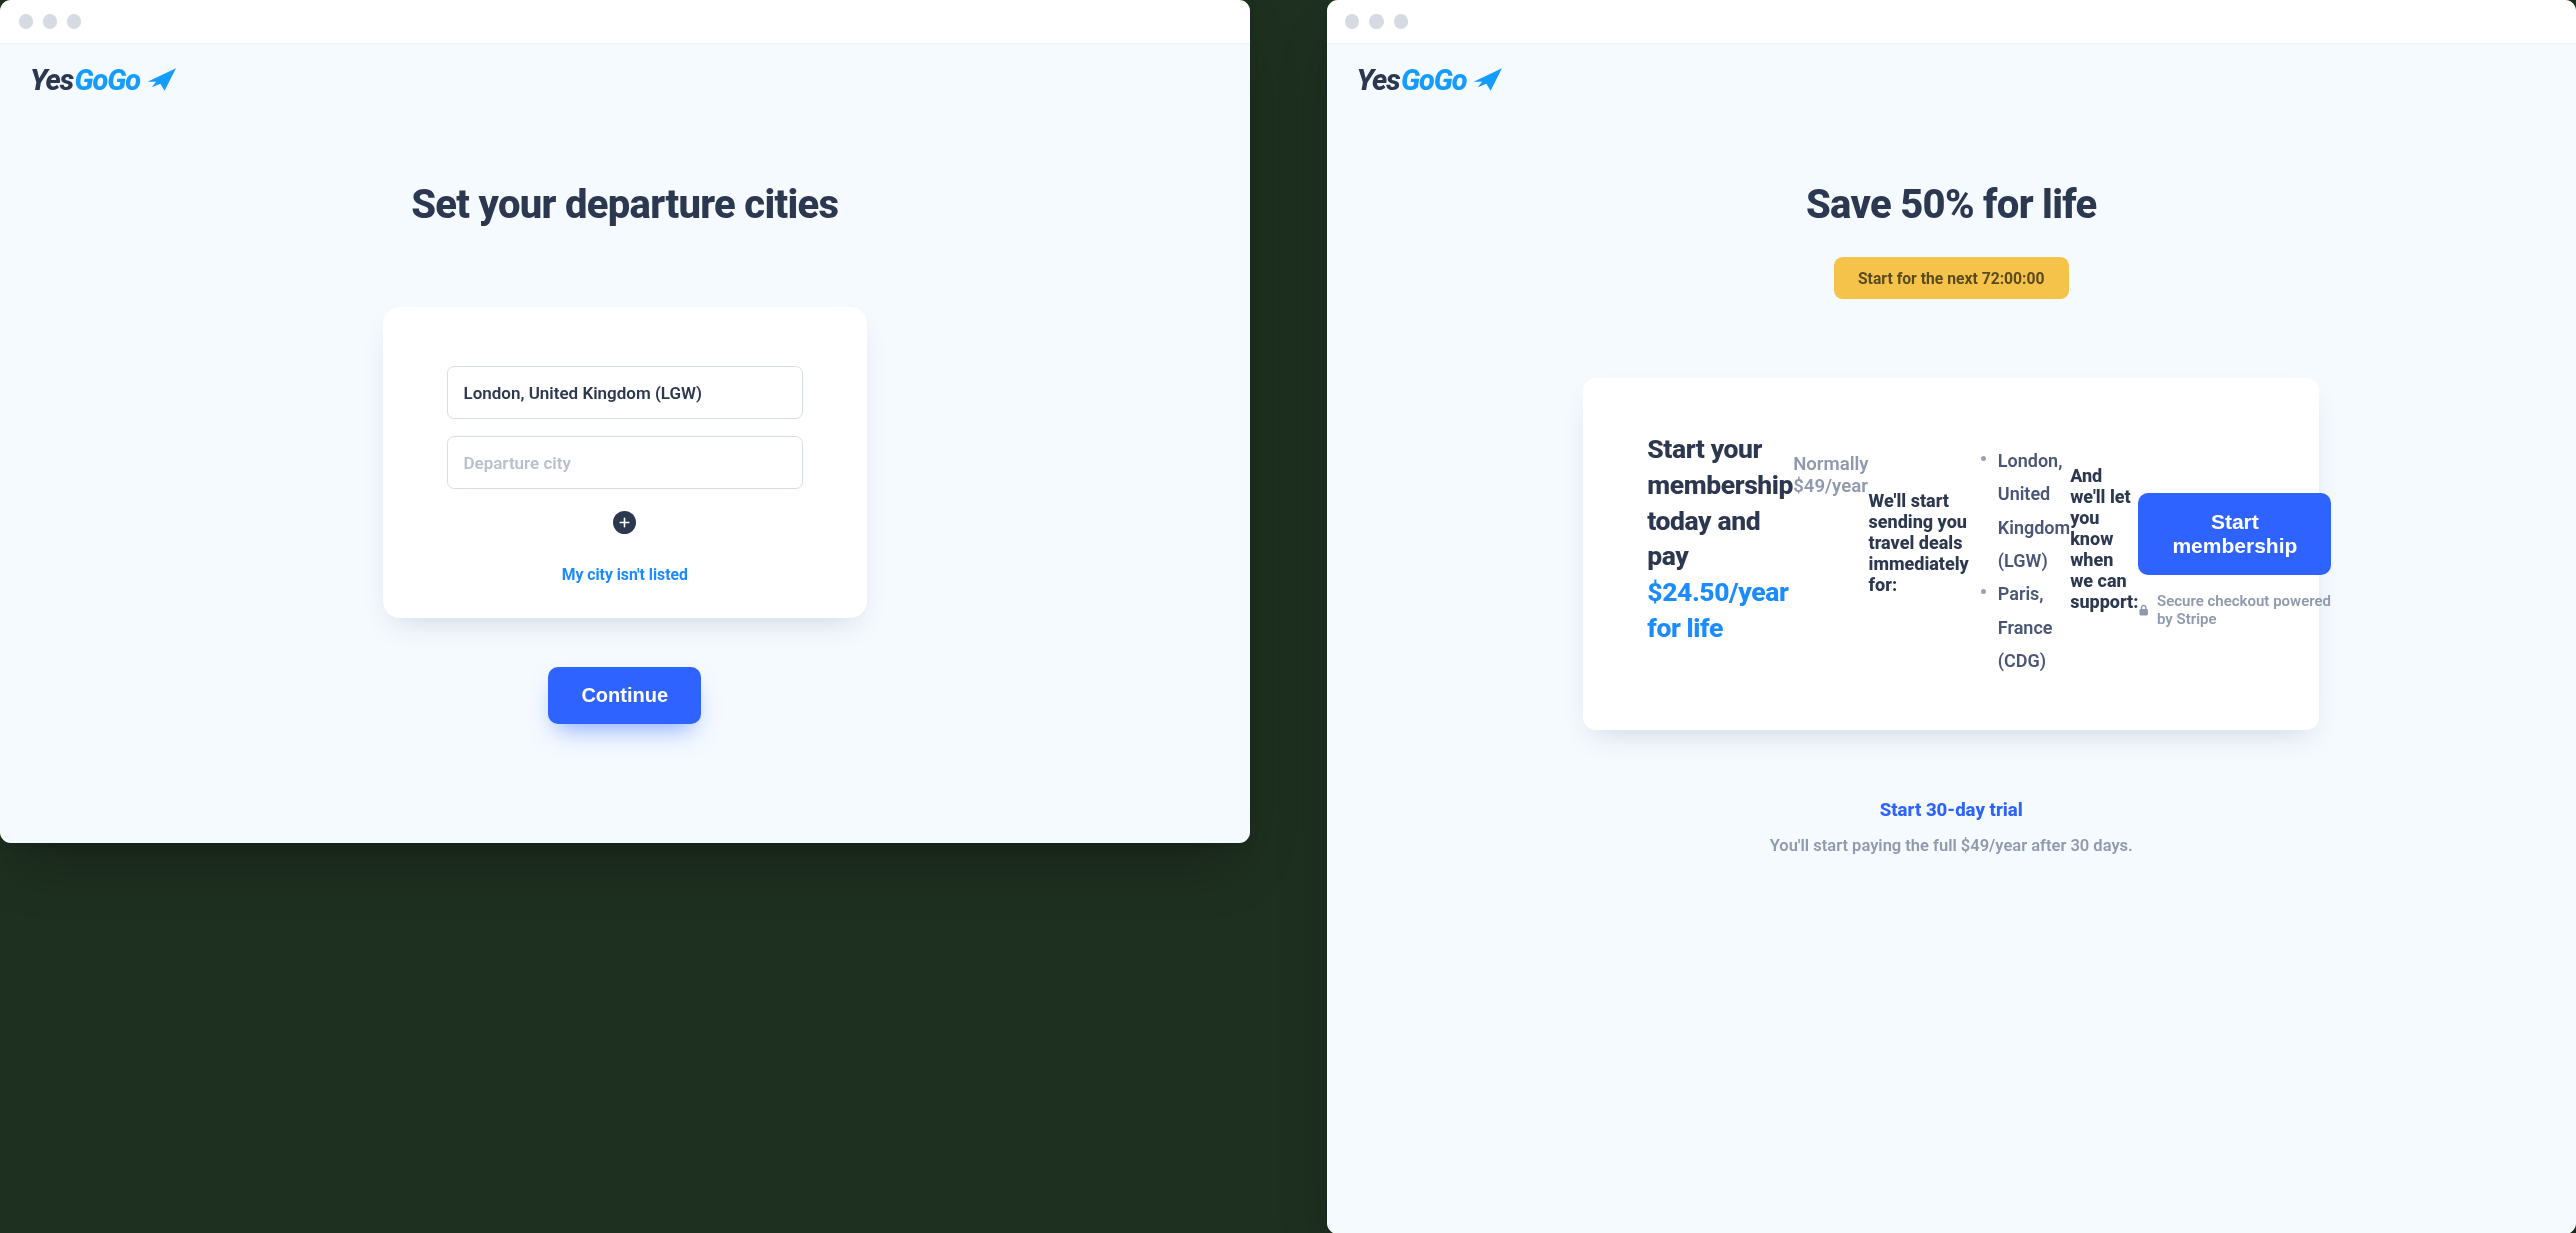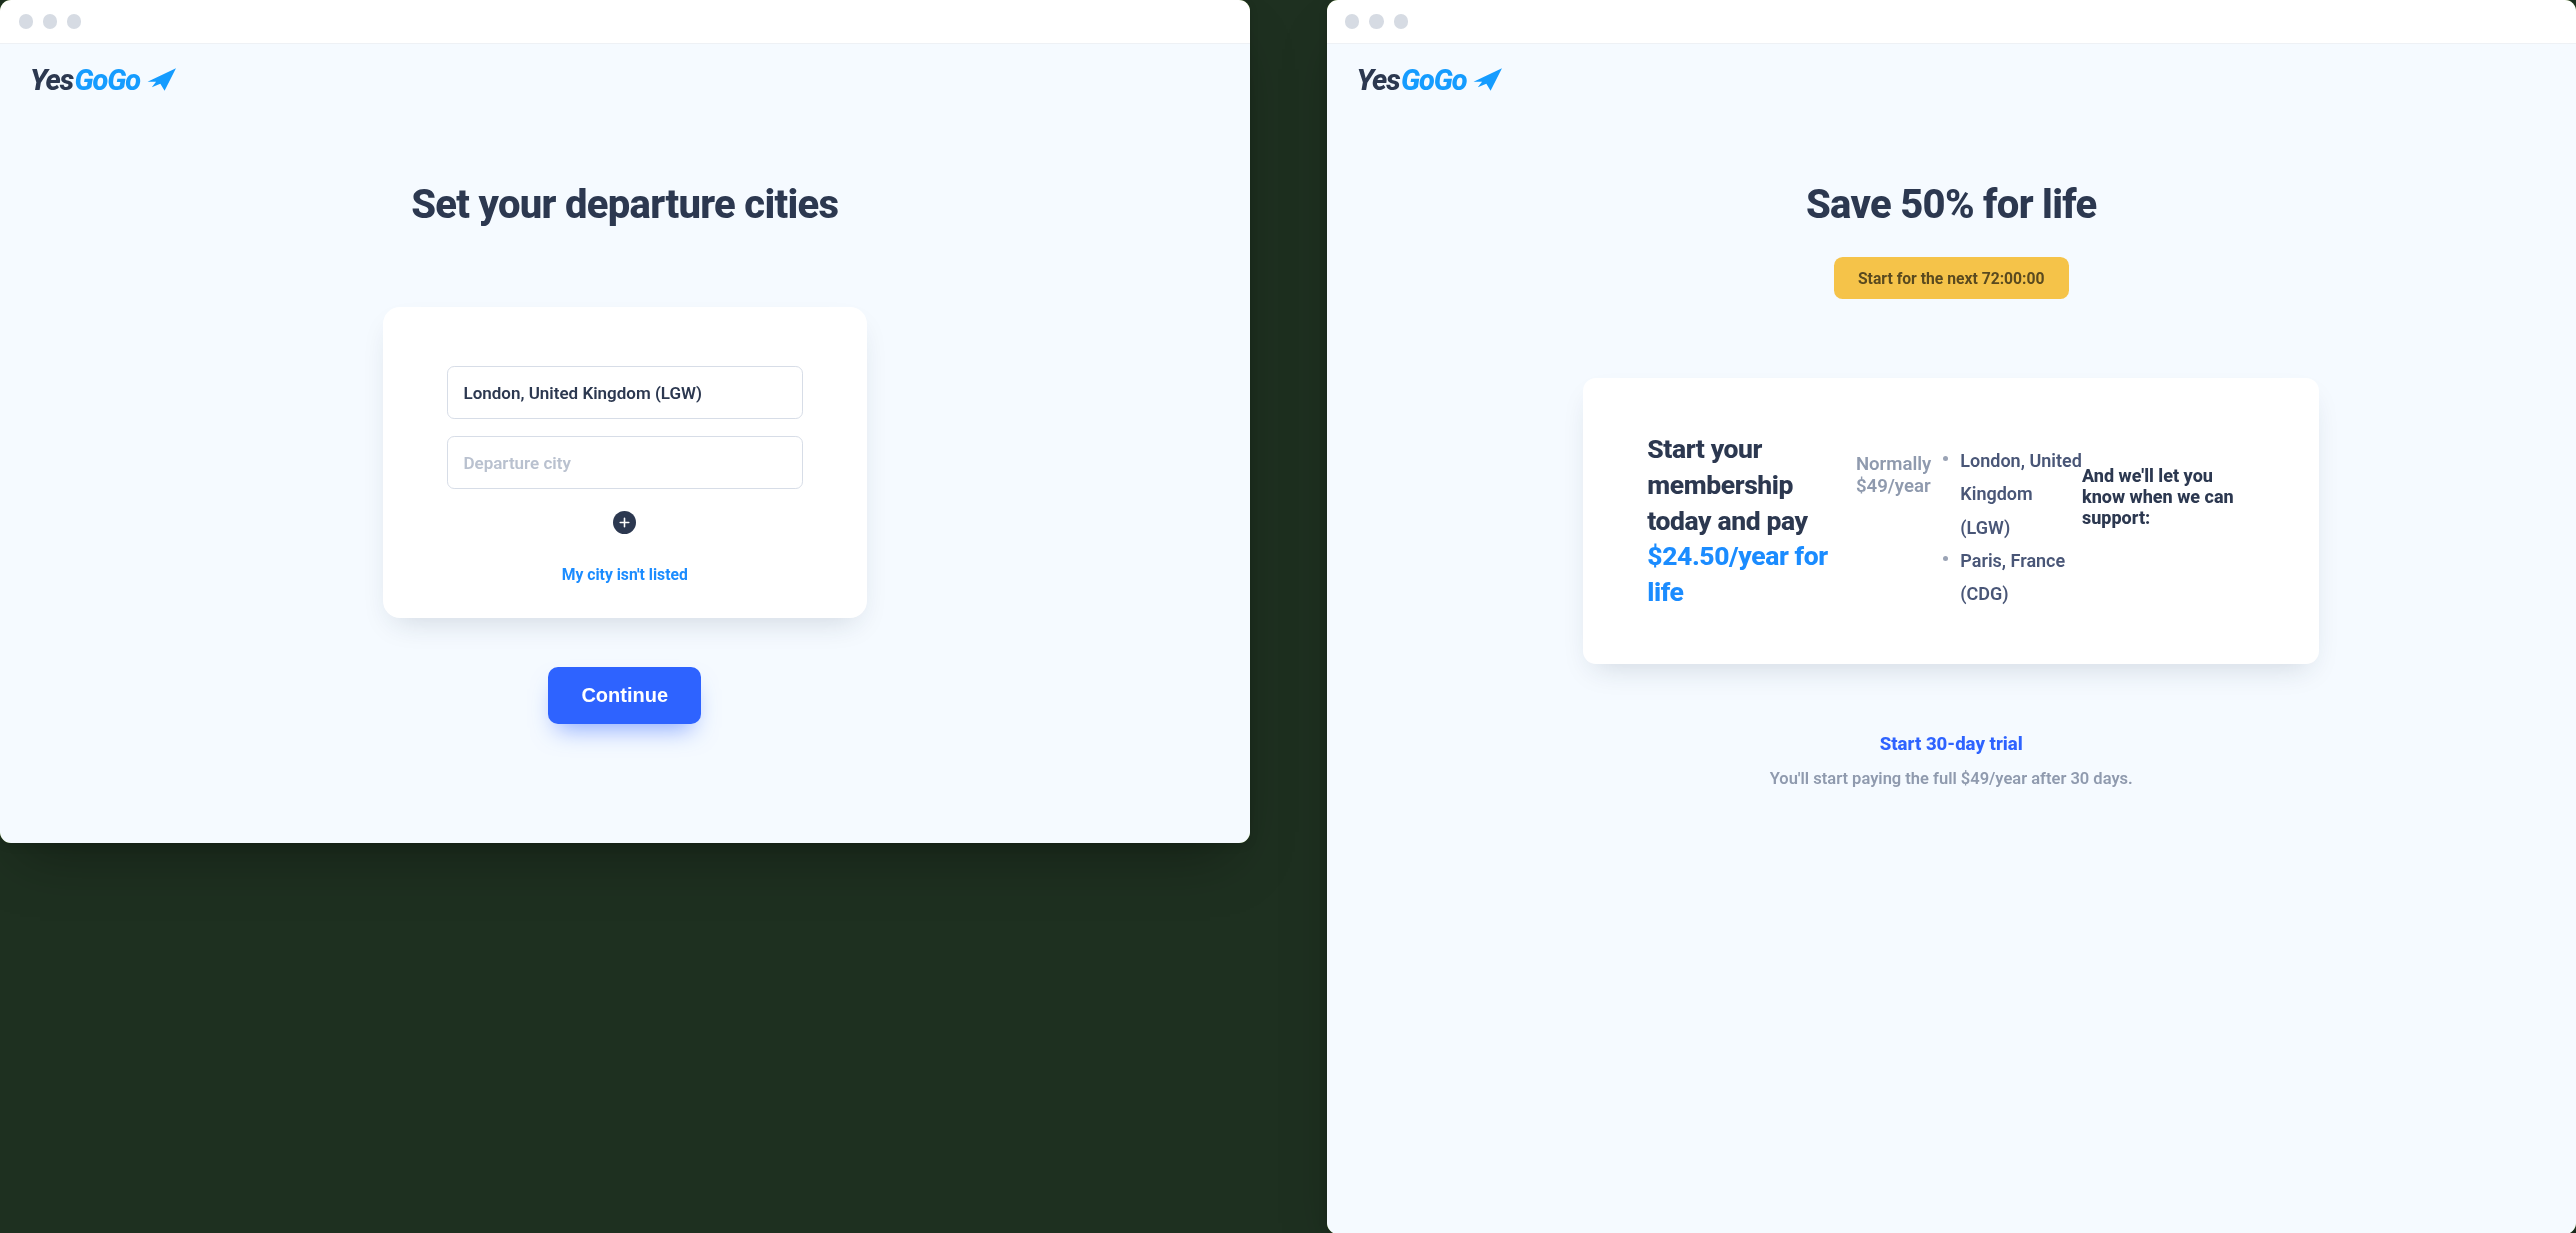--- a/index.html
+++ b/index.html
@@ -318,27 +318,38 @@
 
         <div class="badge">Start for the next 72:00:00</div>
 
         <div class="offer-card">
           <div class="offer-lead">
             <span>Start your membership today and pay</span><br>
             <span class="offer-price">$24.50/year for life</span>
           </div>
           <div class="normal-price">Normally $49/year</div>
 
+          <div class="section-label">We'll start sending you travel deals immediately for:</div>
           <ul class="city-list" id="deal-cities">
               <li>London, United Kingdom (LGW)</li>
               <li>Paris, France (CDG)</li>
             </ul>
 
           <div class="section-label later">And we'll let you know when we can support:</div>
 
+          <div class="offer-cta-row">
+            <button class="start-btn">Start membership</button>
+            <div class="secure">
+              <svg width="11.4" height="13" viewBox="0 0 16 18">
+                <rect x="2" y="7" width="12" height="9" rx="2" fill="#8f9aae"></rect>
+                <path d="M5 7V5a3 3 0 0 1 6 0v2" fill="none" stroke="#8f9aae" stroke-width="2"></path>
+              </svg>
+              <span>Secure checkout powered by Stripe</span>
+            </div>
+          </div>
         </div>
 
         <a class="trial-link">Start 30-day trial</a>
         <div class="trial-sub">You'll start paying the full $49/year after 30 days.</div>
 
       </div>
     </div>
   </div>
 
 </div>

